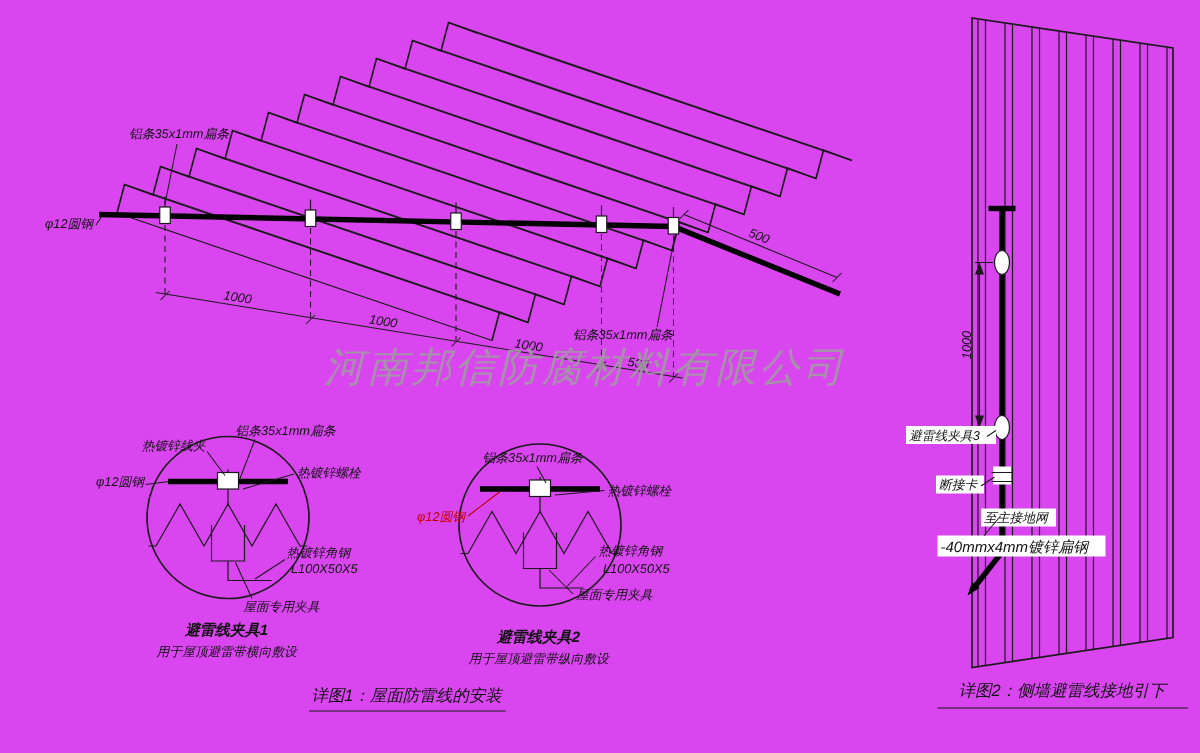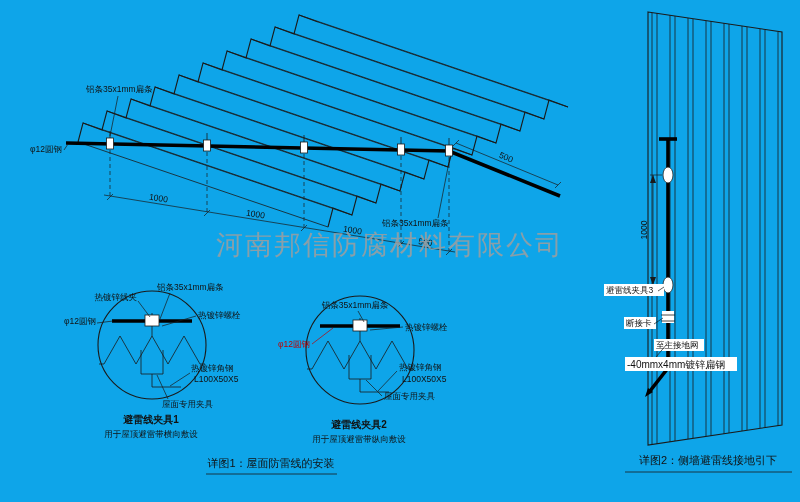--- a/index.html
+++ b/index.html
@@ -1,17 +1,17 @@
 <!DOCTYPE html>
 <html><head>
 <meta charset="utf-8">
 <style>
   html,body{margin:0;padding:0;background:#fff;}
-  .canvas{position:relative;width:800px;height:502px;background:#0ea5e9;overflow:hidden;
-          font-family:"Liberation Sans","DejaVu Sans",sans-serif;}
+  .canvas{position:relative;width:800px;height:502px;background:#d946ef;overflow:hidden;
+          font-family:"Liberation Sans","DejaVu Sans",sans-serif;font-style:italic;}
   svg{position:absolute;left:0;top:0;}
   svg text{font-family:"Liberation Sans","DejaVu Sans",sans-serif;fill:#111;}
   .lbl{font-size:8.5px;}
   .lbl-md{font-size:10px;}
   .dim{font-size:8.5px;}
   .cap{font-size:11px;}
   .ttl{font-size:10px;font-weight:bold;}
   .sub{font-size:8.5px;}
   .wm{font-size:27px;fill:#9f9f9f;opacity:.85;letter-spacing:2px;}
   .ln{stroke:#1a1a1a;stroke-width:.8;fill:none;}

